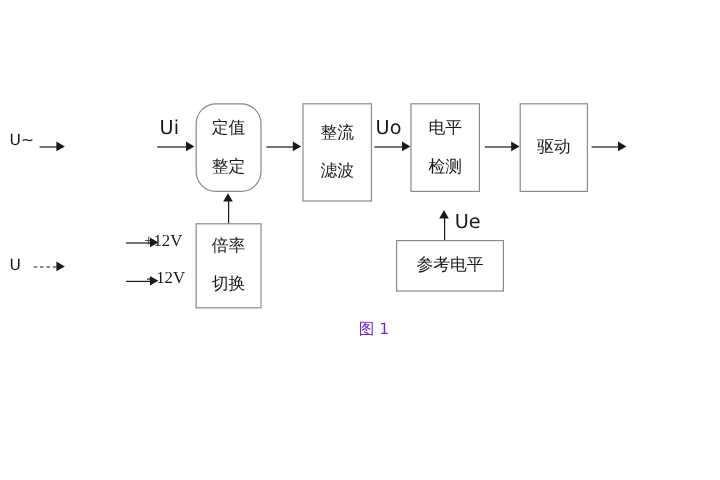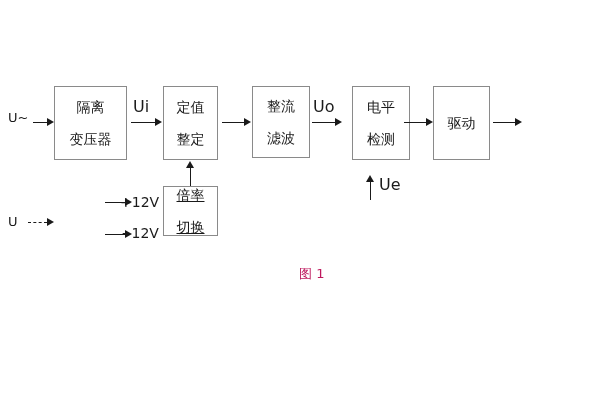--- a/index.html
+++ b/index.html
@@ -40,24 +40,24 @@
 
   
   .lbl {
     position: absolute;
     color: #1a1a1a;
     font-size: 13px;
     white-space: nowrap;
     line-height: 1;
   }
   .lbl.sig { font-size: 16px; }
-  .lbl.rail { font-size: 14px; }
+  .lbl.rail { font-size: 14px; font-family: Liberation Serif, serif; }
   .caption {
     position: absolute;
-    color: #be185d;
+    color: #6d28d9;
     font-size: 13px;
     white-space: nowrap;
   }
 
   
   .arrow-h {
     position: absolute;
     height: 9px;
     display: block;
   }
@@ -111,53 +111,49 @@
 <body>
 
 <div id="canvas">
 
   <div class="lbl" style="left:8px; top:111px;">U~</div>
   <div class="arrow-h" style="left:33px; top:118px; width:21px;">
     <span class="shaft" style="width:15px;"></span>
     <span class="head" style="left:14px;"></span>
   </div>
 
-  <div class="block two" style="left:54px; top:86px; width:73px; height:74px;">
-    <span class="ln">隔离</span>
-    <span class="ln">变压器</span>
-  </div>
 
   <div class="lbl sig" style="left:133px; top:99px;">Ui</div>
   <div class="arrow-h" style="left:131px; top:118px; width:32px;">
     <span class="shaft" style="width:25px;"></span>
     <span class="head" style="left:24px;"></span>
   </div>
 
-  <div class="block two" style="left:163px; top:86px; width:55px; height:74px;">
+  <div class="block two" style="left:163px; top:86px; width:55px; height:74px;border-radius:17px;">
     <span class="ln">定值</span>
     <span class="ln">整定</span>
   </div>
 
   <div class="arrow-h" style="left:222px; top:118px; width:30px;">
     <span class="shaft" style="width:23px;"></span>
     <span class="head" style="left:22px;"></span>
   </div>
 
-  <div class="block two" style="left:252px; top:86px; width:58px; height:72px;text-align:right;">
+  <div class="block two" style="left:252px; top:86px; width:58px; height:82px;text-align:right;">
     <span class="ln">整流</span>
     <span class="ln">滤波</span>
   </div>
 
   <div class="lbl sig" style="left:313px; top:99px;">Uo</div>
   <div class="arrow-h" style="left:312px; top:118px; width:31px;">
     <span class="shaft" style="width:24px;"></span>
     <span class="head" style="left:23px;"></span>
   </div>
 
-  <div class="block two" style="left:342px; top:86px; width:58px; height:74px;margin-left:10px;">
+  <div class="block two" style="left:342px; top:86px; width:58px; height:74px;">
     <span class="ln">电平</span>
     <span class="ln">检测</span>
   </div>
 
   <div class="arrow-h" style="left:404px; top:118px; width:30px;">
     <span class="shaft" style="width:23px;"></span>
     <span class="head" style="left:22px;"></span>
   </div>
 
   <div class="block" style="left:433px; top:86px; width:57px; height:74px;">
@@ -182,30 +178,33 @@
     <span class="head" style="left:20px;"></span>
   </div>
   <div class="lbl rail" style="left:120px; top:195px;">+12V</div>
 
   <div class="arrow-h" style="left:105px; top:230px; width:28px;">
     <span class="shaft" style="width:21px;"></span>
     <span class="head" style="left:20px;"></span>
   </div>
   <div class="lbl rail" style="left:122px; top:226px;">- 12V</div>
 
-  <div class="block two" style="left:163px; top:186px; width:55px; height:50px;text-decoration:underline;">
+  <div class="block two" style="left:163px; top:186px; width:55px; height:71px;">
     <span class="ln">倍率</span>
     <span class="ln">切换</span>
   </div>
 
   <div class="arrow-v" style="left:186px; top:161px; height:25px;">
     <span class="head"></span>
     <span class="shaft"></span>
   </div>
 
+  <div class="block" style="left:330px; top:200px; width:90px; height:43px;">
+    <span class="ln">参考电平</span>
+  </div>
 
   <div class="arrow-v" style="left:366px; top:175px; height:25px;">
     <span class="head"></span>
     <span class="shaft"></span>
   </div>
   <div class="lbl sig" style="left:379px; top:177px;text-align:right;">Ue</div>
 
   <div class="caption" style="left:299px; top:265px;">图 1</div>
 
 </div>

